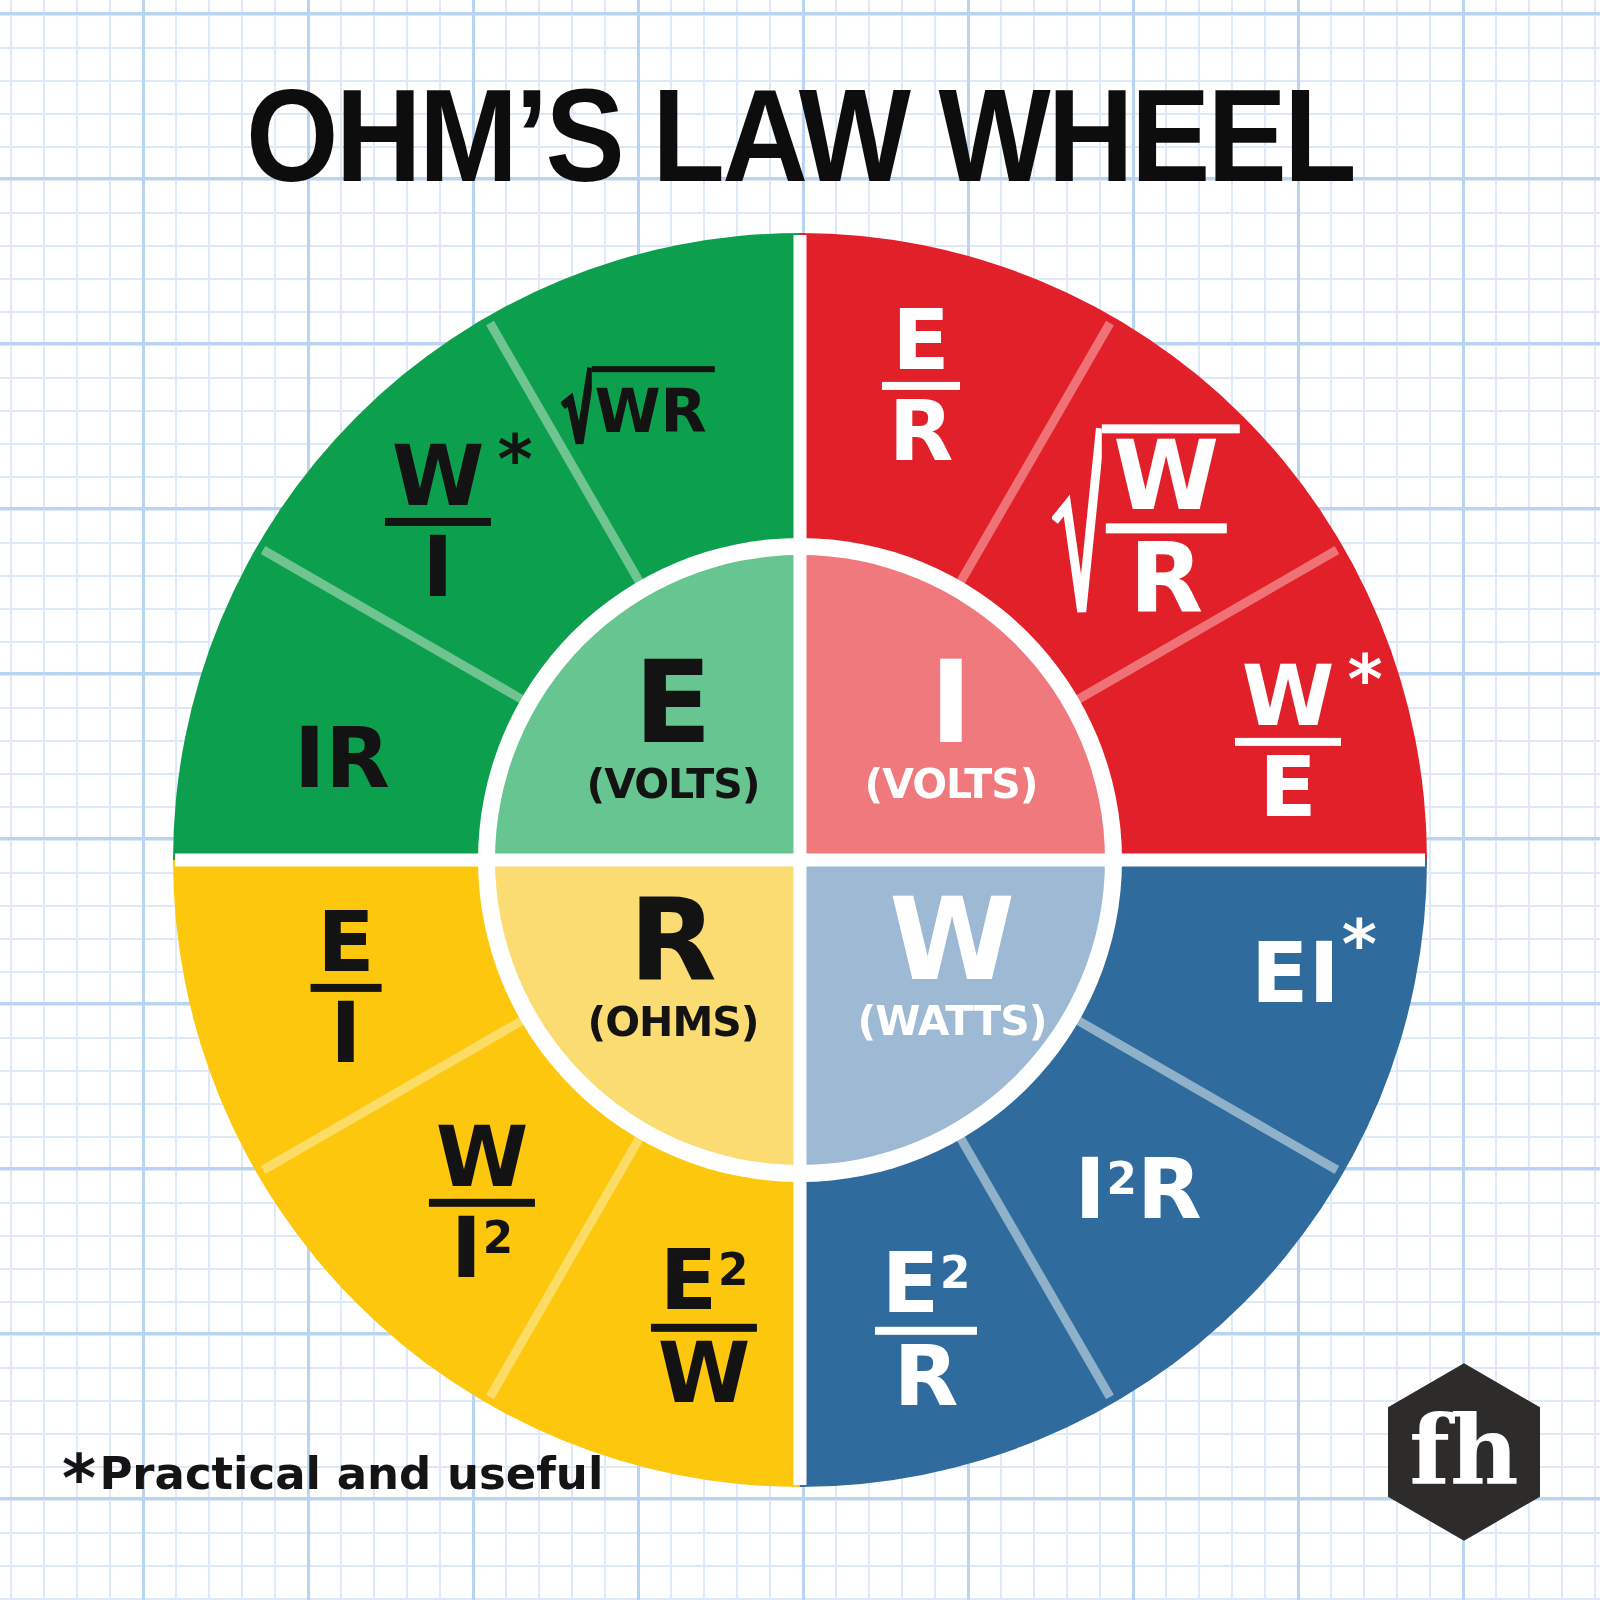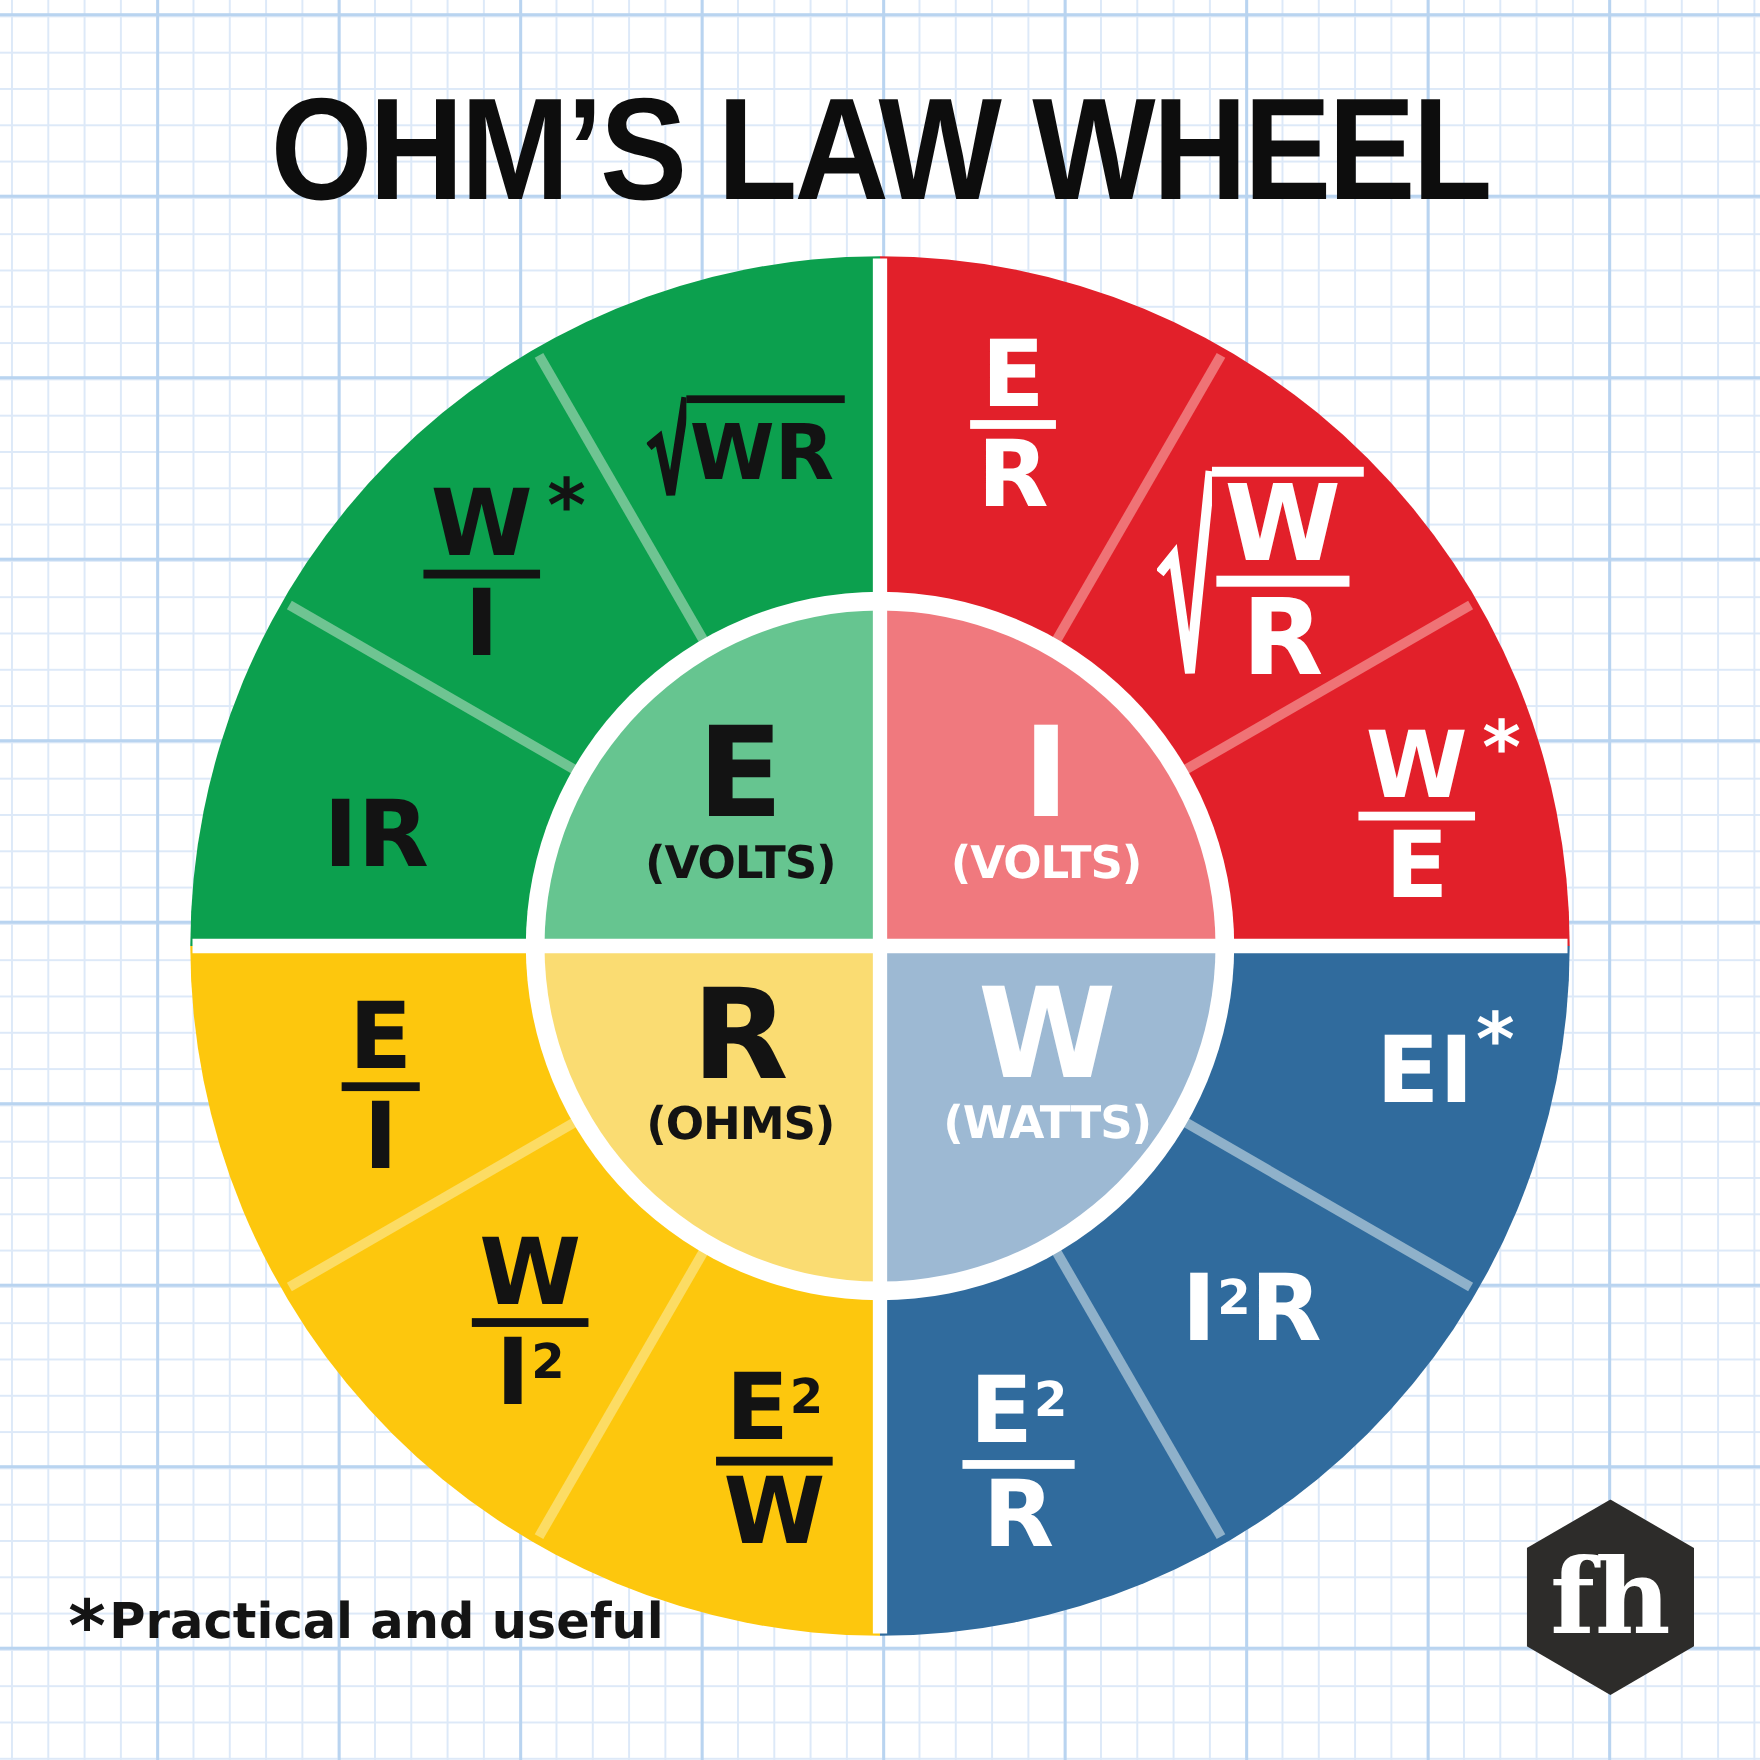--- a/index.html
+++ b/index.html
@@ -78,21 +78,21 @@
       <path d="M800,860 L800,555 A305,305 0 0 1 1105,860 Z" fill="#f0797e"></path>
       <path d="M800,860 L1105,860 A305,305 0 0 1 800,1165 Z" fill="#9db9d3"></path>
       <path d="M800,860 L800,1165 A305,305 0 0 1 495,860 Z" fill="#fadc72"></path>
     </g>
     <g stroke="#ffffff" stroke-width="13">
       <line x1="800" y1="235" x2="800" y2="1485"></line>
       <line x1="175" y1="860" x2="1425" y2="860"></line>
     </g>
   </svg>
 
-  <div class="f dark rad" style="left:678px;top:406px;font-size:70px">
+  <div class="f dark rad" style="left:638px;top:406px;font-size:60px">
     <svg class="radline" viewBox="0 0 40 100" preserveAspectRatio="none">
       <polyline points="2,50 12,42 24,97 39,2" fill="none" stroke="currentColor" stroke-width="8" vector-effect="non-scaling-stroke"></polyline>
     </svg>
     <span class="rad-body"><span class="radtext">WR</span></span>
   </div>
 
   <div class="f dark" style="left:438px;top:522px">
     <span class="frac">
       <span class="num"><span>W</span><span class="star">*</span></span>
       <span class="bar"></span>

